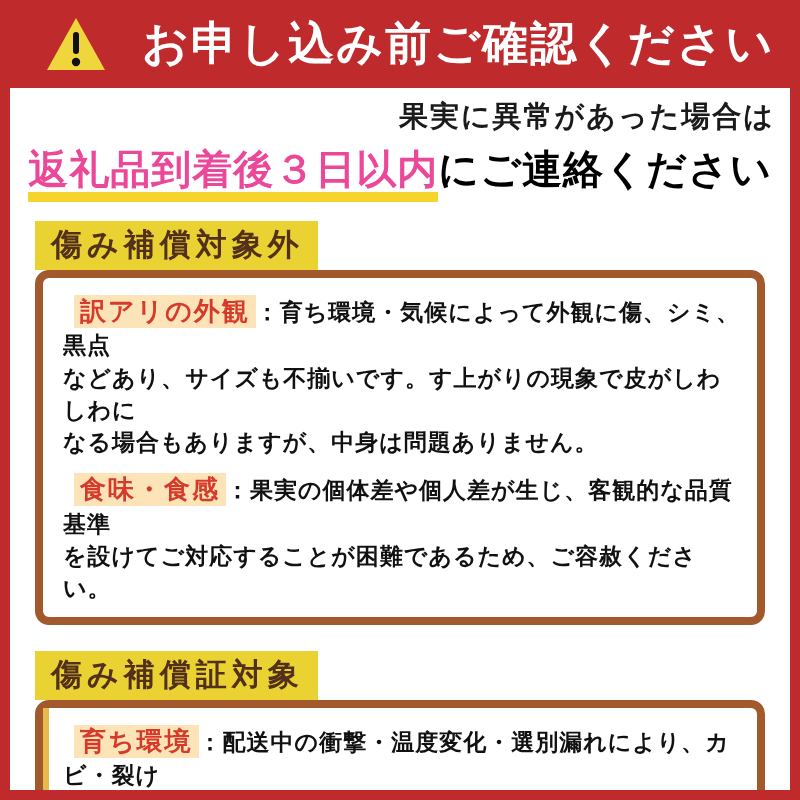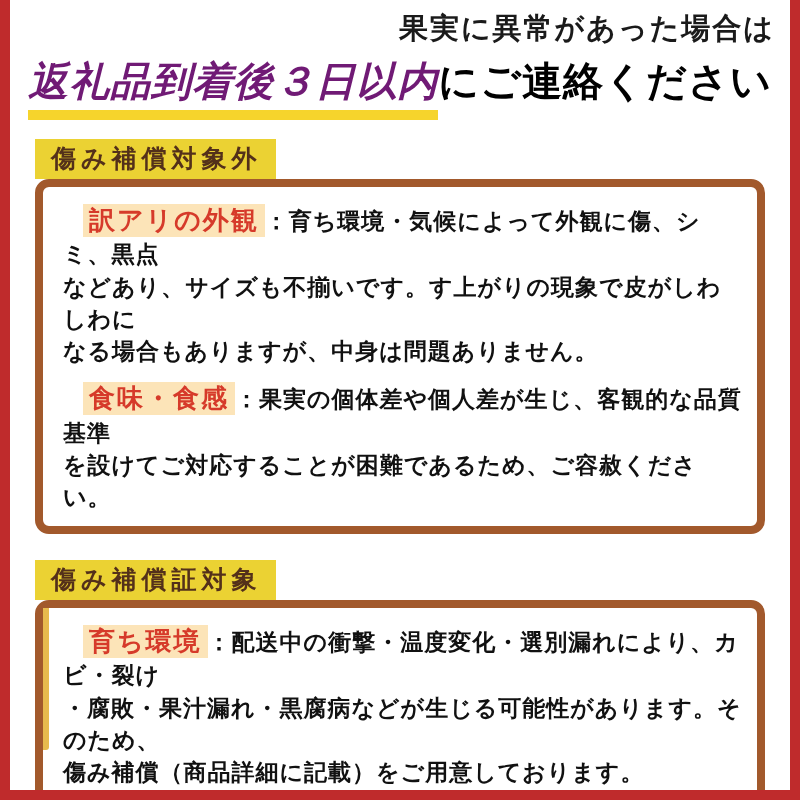--- a/index.html
+++ b/index.html
@@ -27,28 +27,28 @@
 
   .intro-line1 {
     text-align:right; color:#1a1a1a; font-weight:bold; font-size:29px;
     letter-spacing:2px; margin-top:9px; white-space:nowrap;
   }
   .intro-line2 {
     text-align:center; font-weight:bold; font-size:40px; letter-spacing:1px;
     margin-top:5px; white-space:nowrap;
   }
   .red-underlined {
-    color:#701a75; display:inline-block; line-height:1.1;
-    border-bottom:10px solid #f6d42c; padding-bottom:7px;font-style:italic;
+    color:#ec4899; display:inline-block; line-height:1.1;
+    border-bottom:10px solid #f6d42c; padding-bottom:1px;
   }
   .intro-black { color:#000000; }
 
   .section-label {
     display:block; width:fit-content; background:#ebd233; color:#53301a;
-    font-weight:bold; font-size:25px; letter-spacing:5px;
+    font-weight:bold; font-size:31px; letter-spacing:5px;
     padding:3px 14px 4px 16px; margin-left:10px;
   }
   .label-1 { margin-top:19px; }
   .label-2 { margin-top:26px;text-align:right; }
 
   .info-box {
     border:8px solid #a2592c; border-radius:14px; background:#ffffff;
     margin:0 10px; padding:15px 14px 13px 20px; position:relative;
   }
   .box-2 { padding-bottom:8px; }
@@ -58,28 +58,36 @@
     background:#e7ba4e; border-radius:0 0 3px 0;
   }
 
   .para {
     color:#111111; font-weight:bold; font-size:23px; line-height:1.4;
     letter-spacing:1px; white-space:pre-wrap;
   }
   .para + .para { margin-top:13px; }
   .inline-highlight {
     background:#fce4b8; color:#d63a2a; font-size:26px;
-    padding:1px 6px 2px 6px; margin-left:20px; letter-spacing:2px;
+    padding:1px 6px 2px 6px; margin-left:11px; letter-spacing:2px;
   }
 </style>
 </head>
 <body>
 
 <div class="page">
 
+  <div class="banner">
+    <svg class="warning-icon" viewBox="0 0 60 54" aria-hidden="true">
+      <polygon points="30,1 59,53 1,53" fill="#eed63c"></polygon>
+      <rect x="27" y="15" width="6" height="22" rx="3" fill="#111111"></rect>
+      <circle cx="30" cy="45" r="4.2" fill="#111111"></circle>
+    </svg>
+    <div class="banner-title">お申し込み前ご確認ください</div>
+  </div>
 
   <div class="content">
 
     <div class="intro-line1">果実に異常があった場合は</div>
     <div class="intro-line2">
       <span class="red-underlined">返礼品到着後３日以内</span><span class="intro-black">にご連絡ください</span>
     </div>
 
     <div class="section-label label-1">傷み補償対象外</div>
     <div class="info-box box-1">

